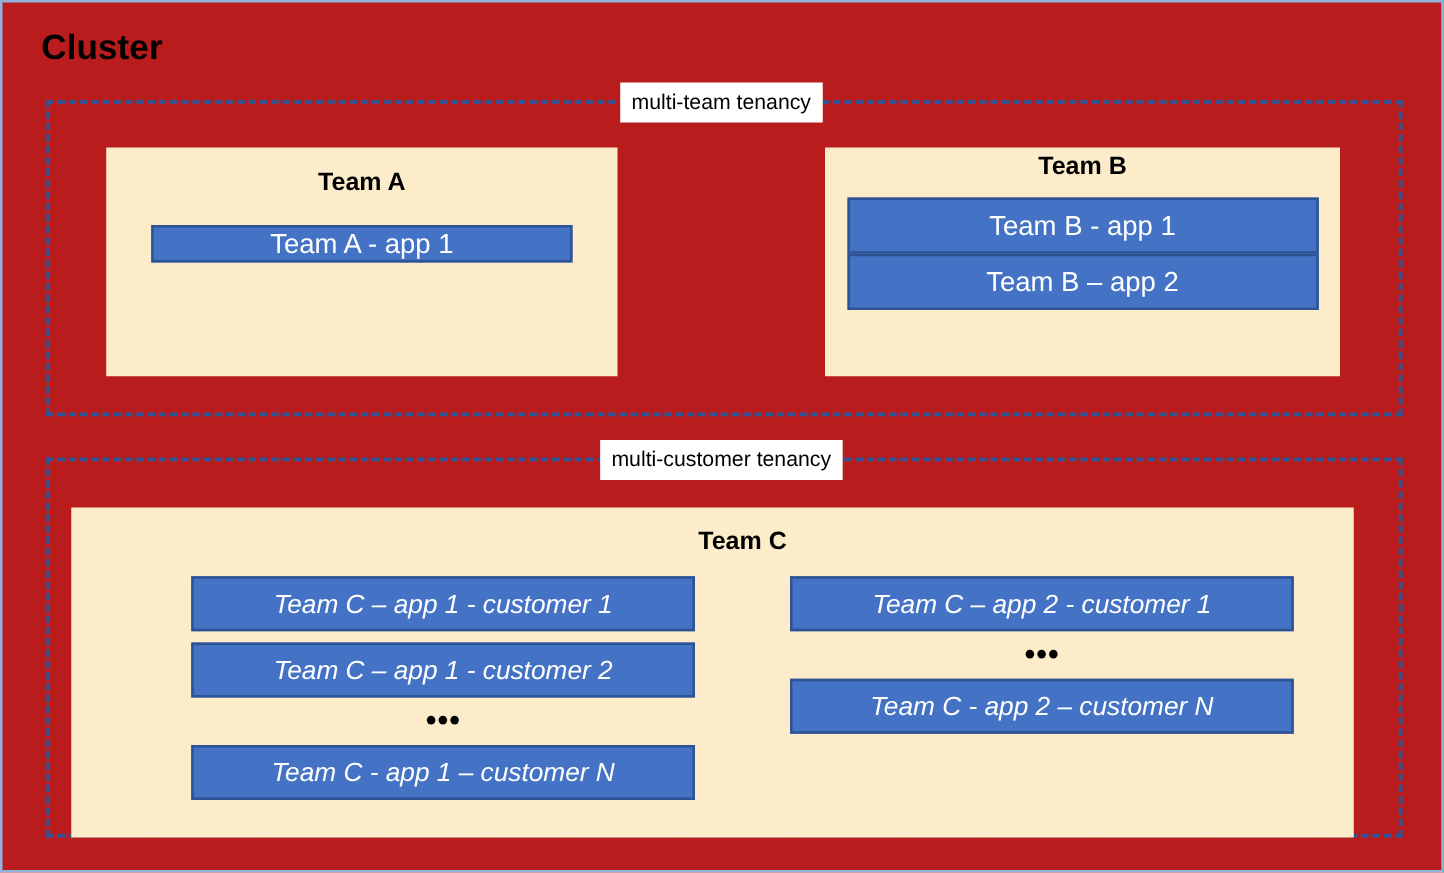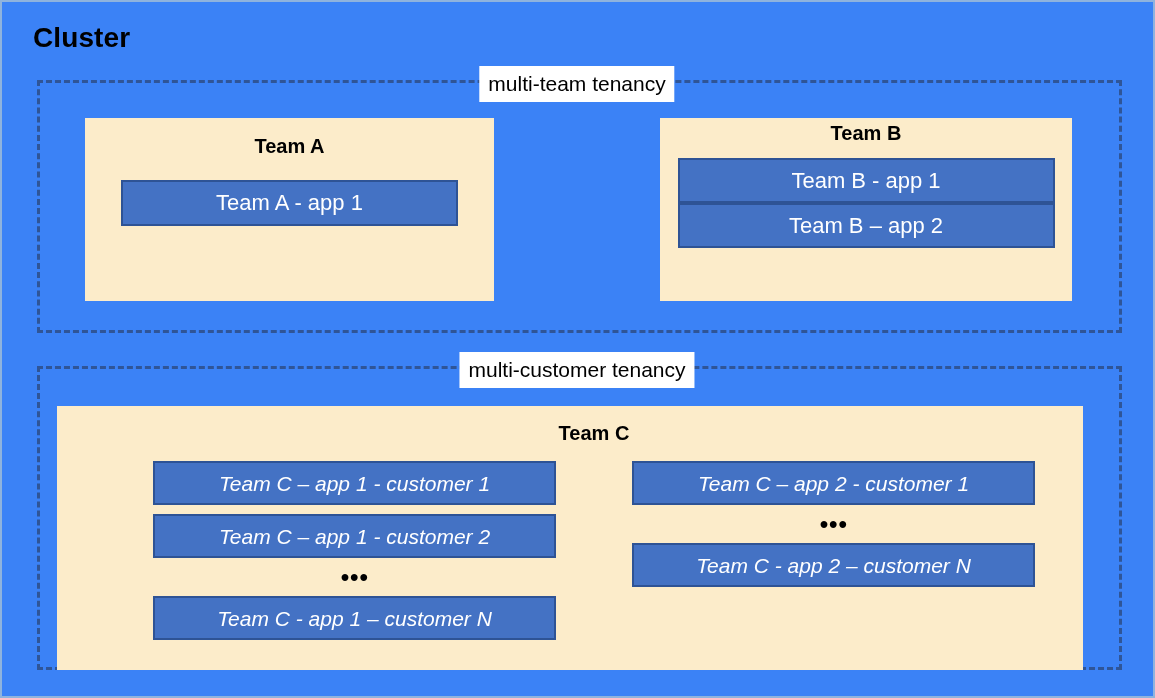--- a/index.html
+++ b/index.html
@@ -11,21 +11,21 @@
   body {
     font-family: "Liberation Sans", sans-serif;
   }
 
   
   .diagram-canvas {
     position: relative;
     width: 1155px;
     height: 698px;
     box-sizing: border-box;
-    background: #3b82f6;
+    background: #b91c1c;
     border: 2px solid #8fb3dd;
     overflow: hidden;
   }
 
   
   .cluster-title {
     position: absolute;
     left: 31px;
     top: 20px;
     font-size: 28px;
@@ -53,21 +53,21 @@
     top: 364px;
     width: 1085px;
     height: 304px;
   }
 
   
   .zone-caption {
     position: absolute;
     background: #ffffff;
     color: #000000;
-    font-size: 21px;
+    font-size: 17px;
     line-height: 1;
     padding: 7px 9px 8px 9px;
     white-space: nowrap;
     transform: translateX(-50%);
   }
   .caption-multi-team {
     left: 575px;
     top: 64px;
   }
   .caption-multi-customer {
@@ -127,21 +127,21 @@
     justify-content: center;
     white-space: nowrap;
   }
 
   
   .team-a .app-list {
     margin-top: 22px;
     width: 337px;
   }
   .team-a .app-box {
-    height: 46px;
+    height: 30px;
     width: 100%;
   }
 
   
   .team-b .app-list {
     margin-top: 13px;
     width: 377px;
     display: flex;
     flex-direction: column;
   }

